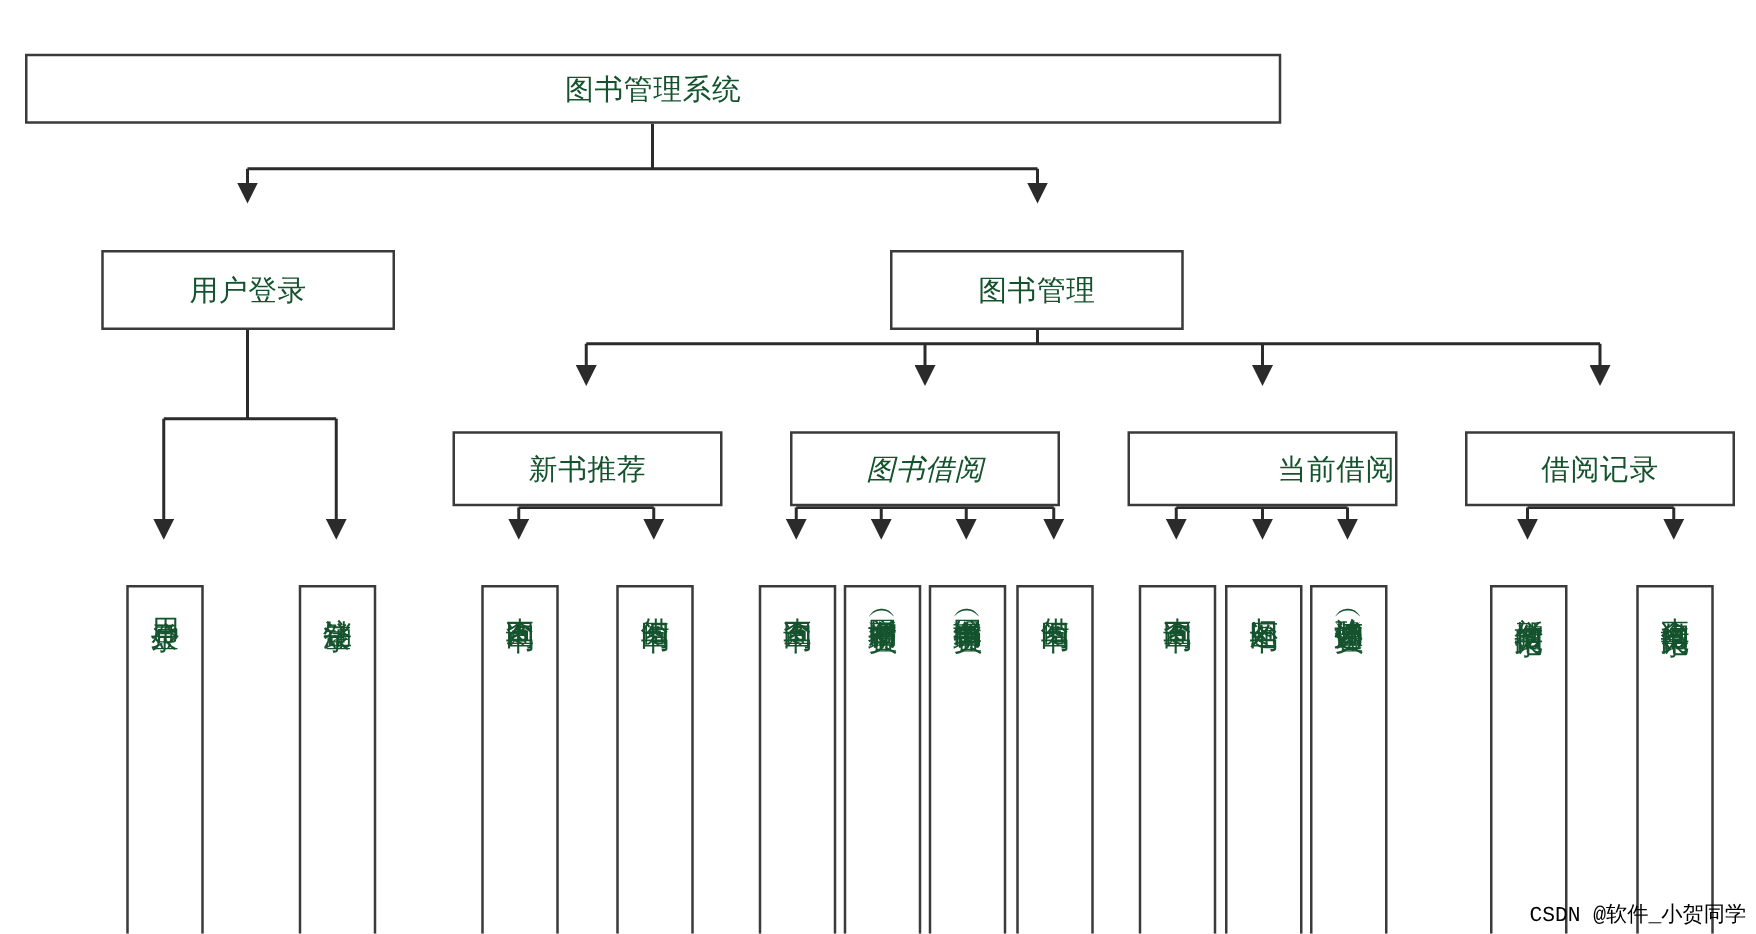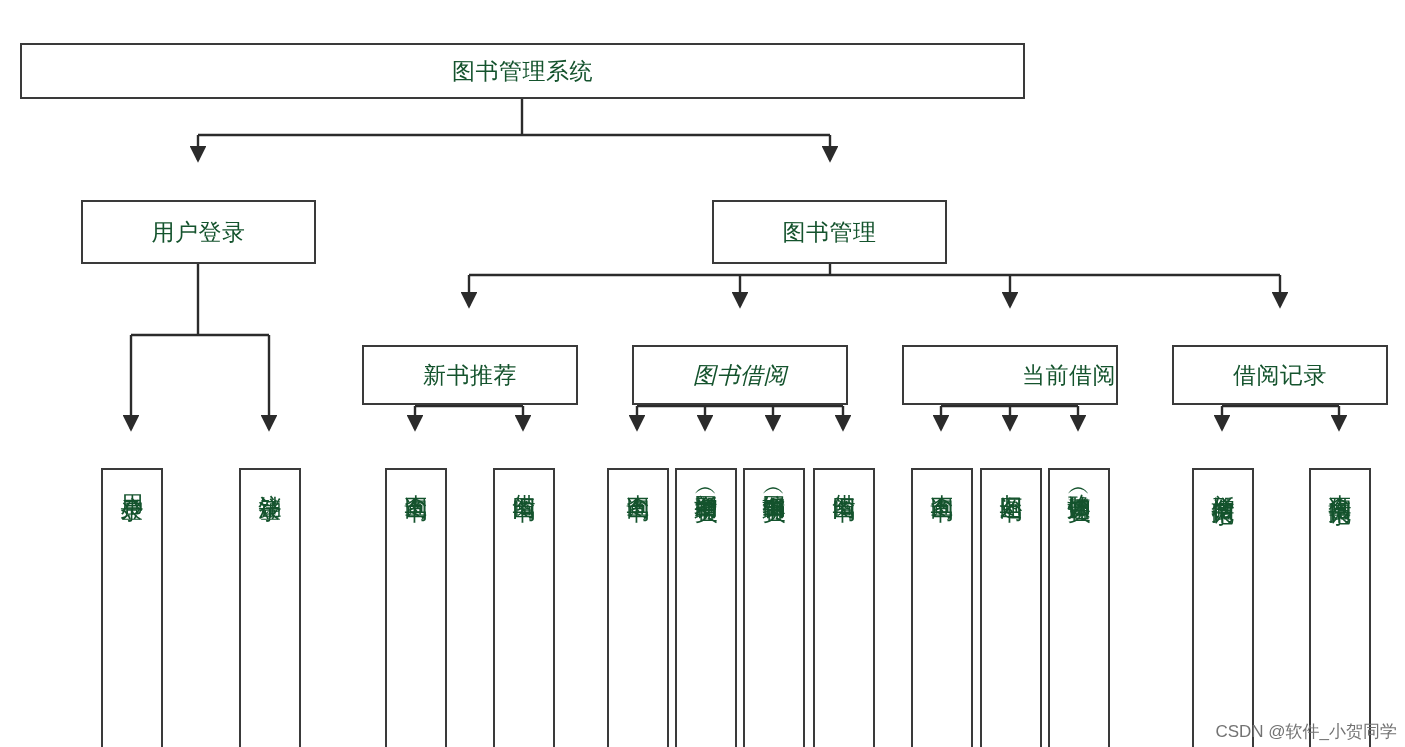--- a/index.html
+++ b/index.html
@@ -59,24 +59,24 @@
     white-space: nowrap;
   }
   .node.vert.tall .label {
     letter-spacing: 1px;
   }
   .watermark {
     position: absolute;
     right: 8px;
     bottom: 4px;
     font-size: 17px;
-    color: #737373;
+    color: #000000;
     z-index: 5;
     white-space: nowrap;
-    font-family: Liberation Sans, sans-serif;
+    font-family: Liberation Mono, monospace;
   }
 </style>
 </head>
 <body>
 
 <div id="canvas">
 
   <svg id="edges" viewBox="0 0 1405 747" xmlns="http://www.w3.org/2000/svg">
     <defs>
       <marker id="arrow" viewBox="0 0 12 12" refX="10" refY="6" markerWidth="7" markerHeight="7" orient="auto-start-reverse">

